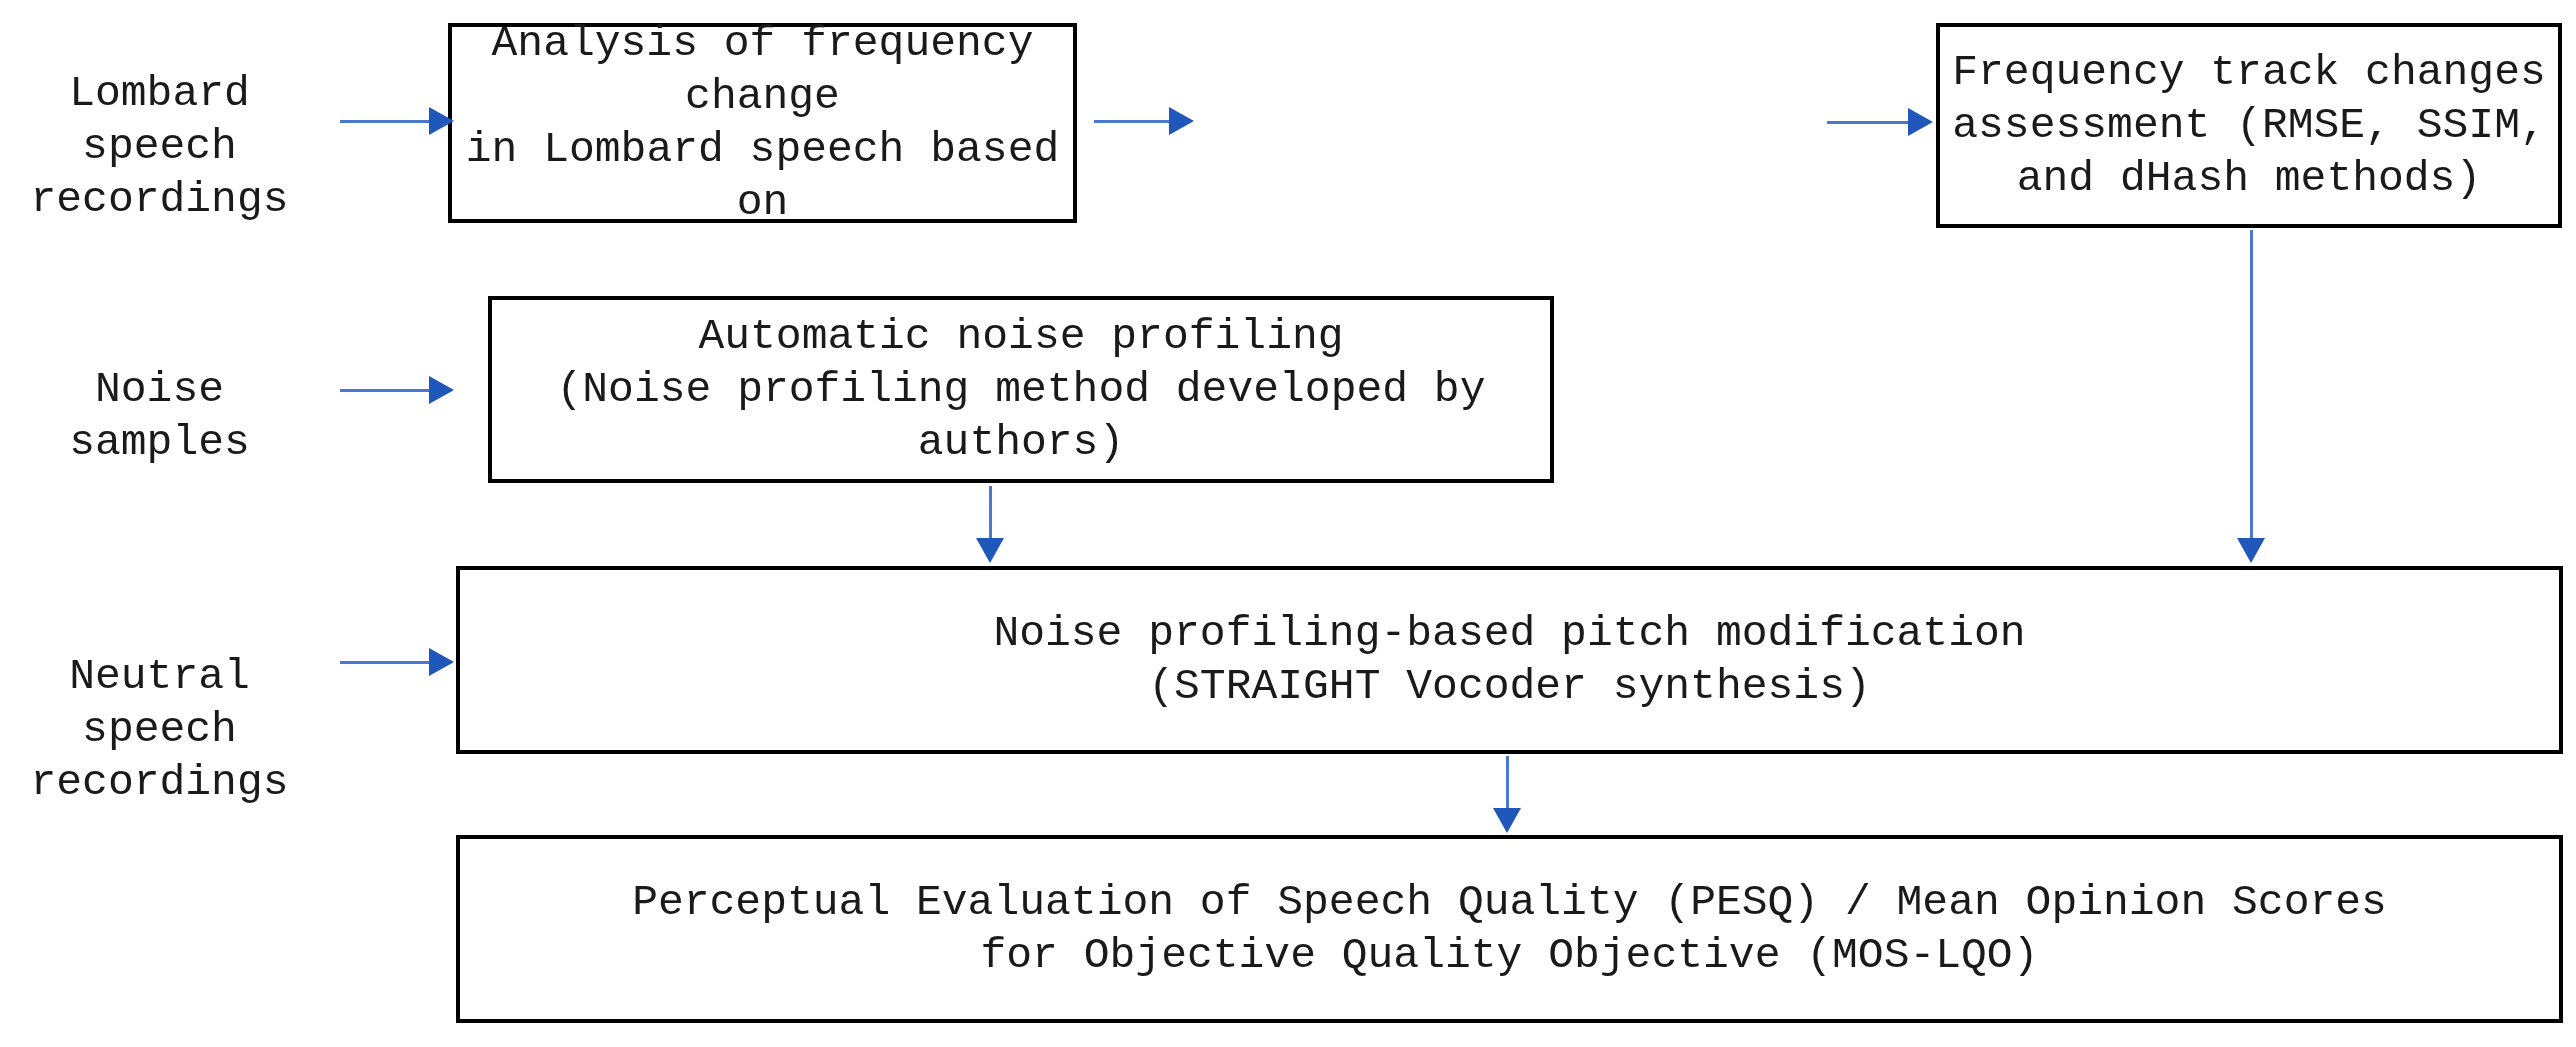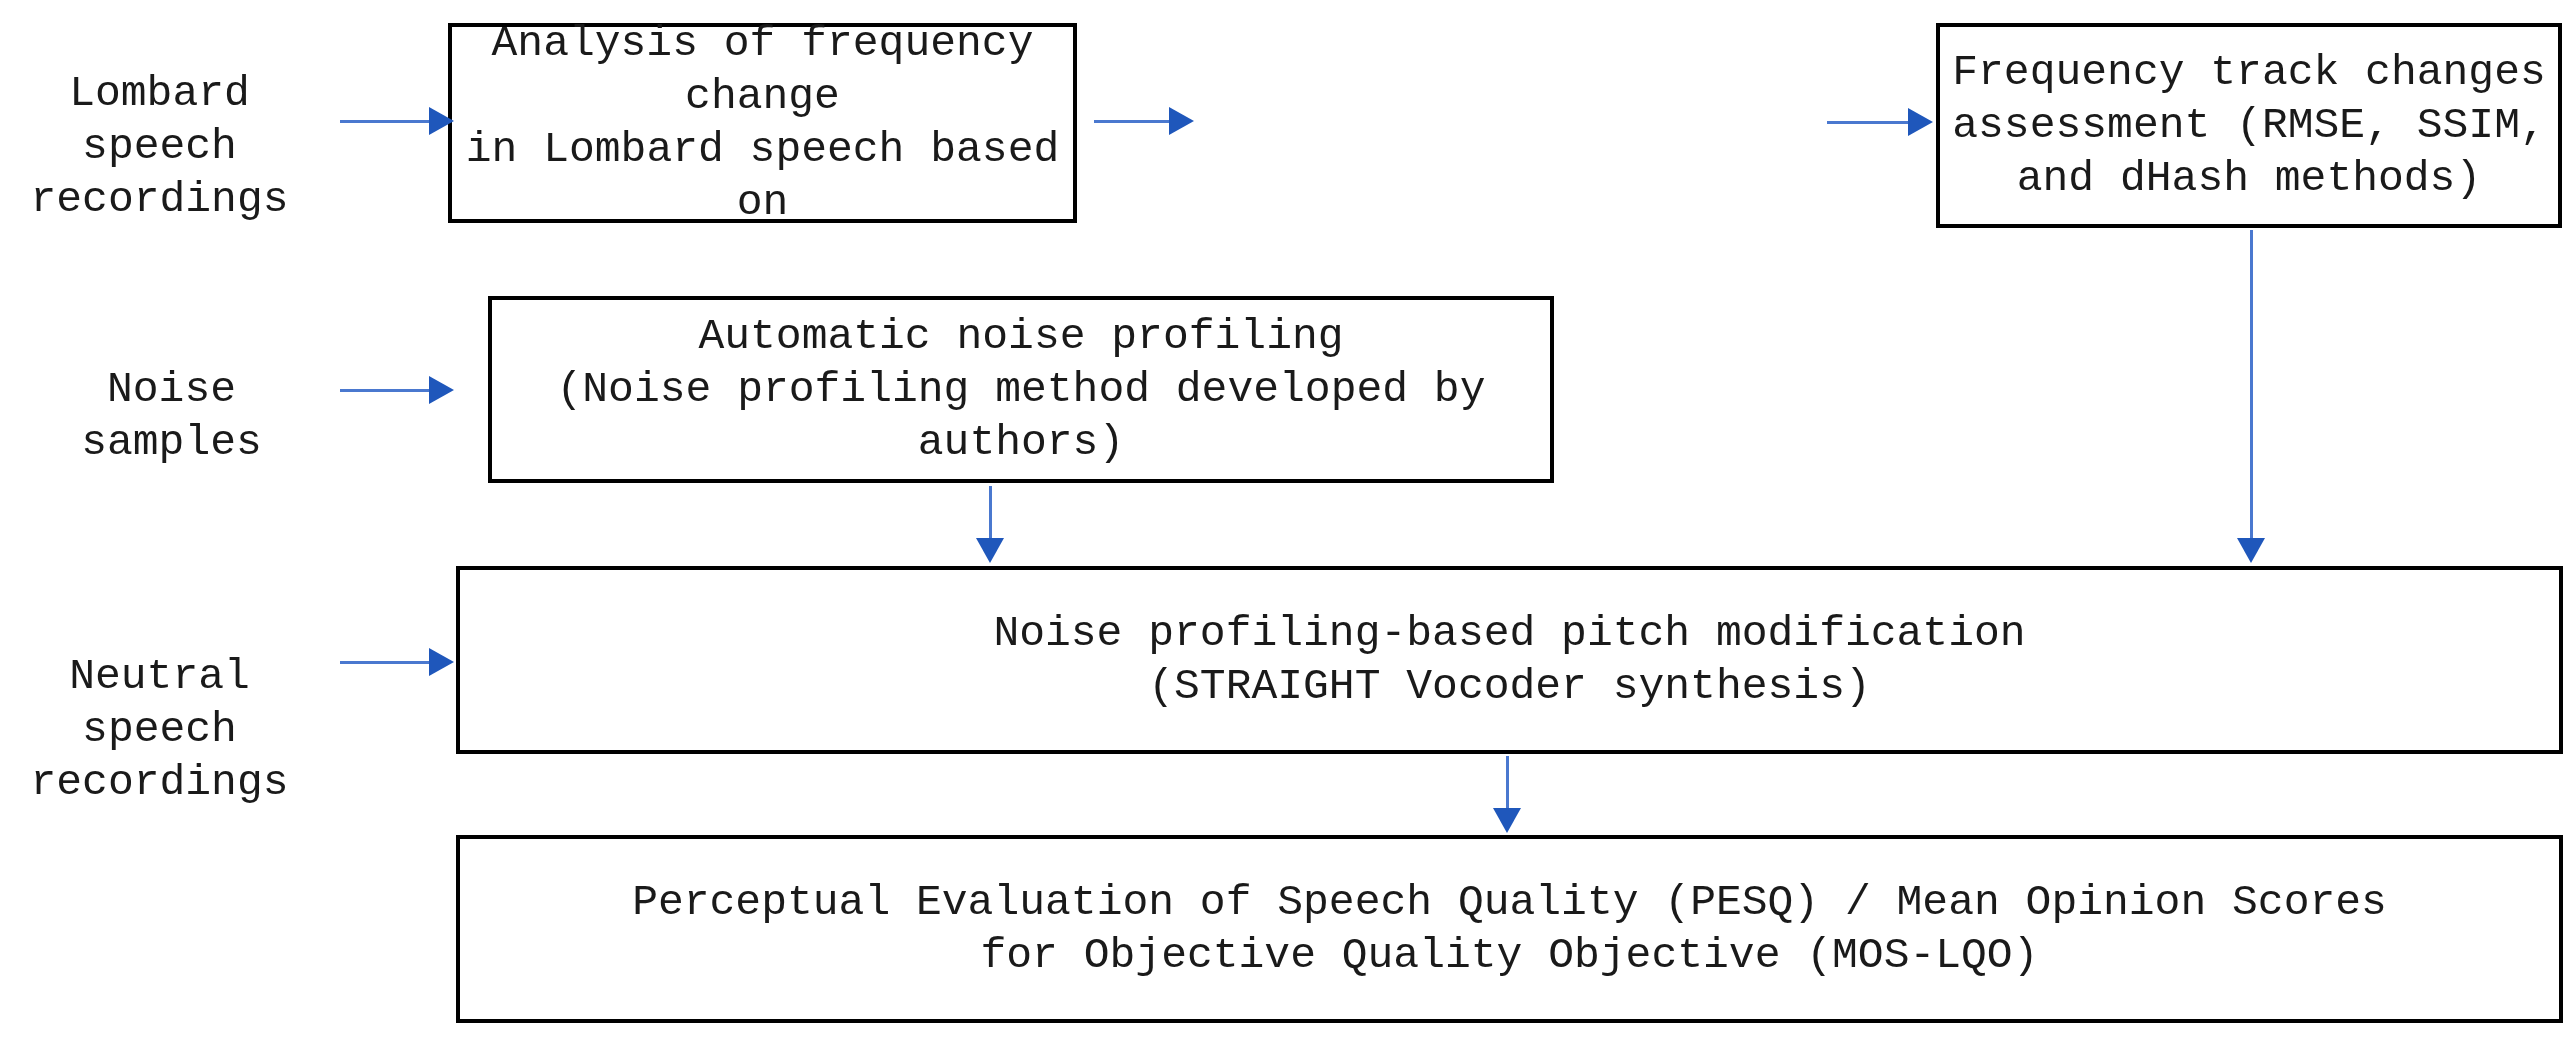--- a/index.html
+++ b/index.html
@@ -54,21 +54,21 @@
 </head>
 <body>
 
 <div class="canvas">
 
   <div class="side-label" style="left:0px;top:67px;width:319px;">
     <span class="line">Lombard speech</span>
     <span class="line">recordings</span>
   </div>
 
-  <div class="side-label" style="left:0px;top:363px;width:319px;padding-left:12px;">
+  <div class="side-label" style="left:0px;top:363px;width:319px;">
     <span class="line">Noise samples</span>
   </div>
 
   <div class="side-label" style="left:0px;top:609px;width:319px;margin-top:41px;">
     <span class="line">Neutral speech</span>
     <span class="line">recordings</span>
   </div>
 
   <div class="flow-box" style="left:448px;top:23px;width:629px;height:200px;">
     <span class="line">Analysis of frequency change</span>

